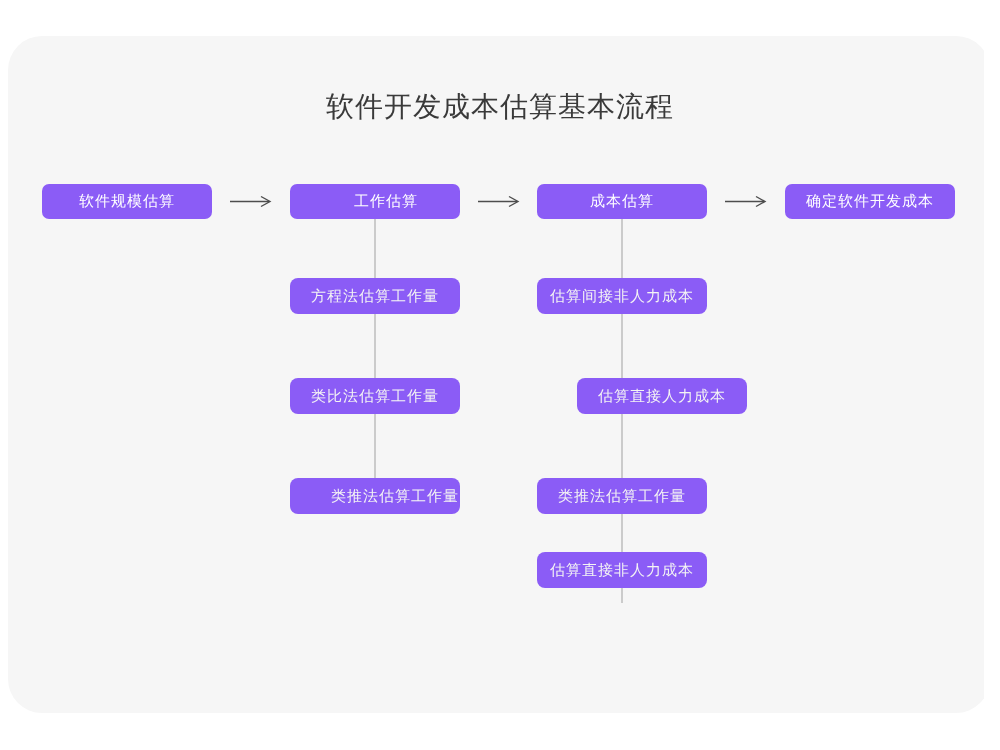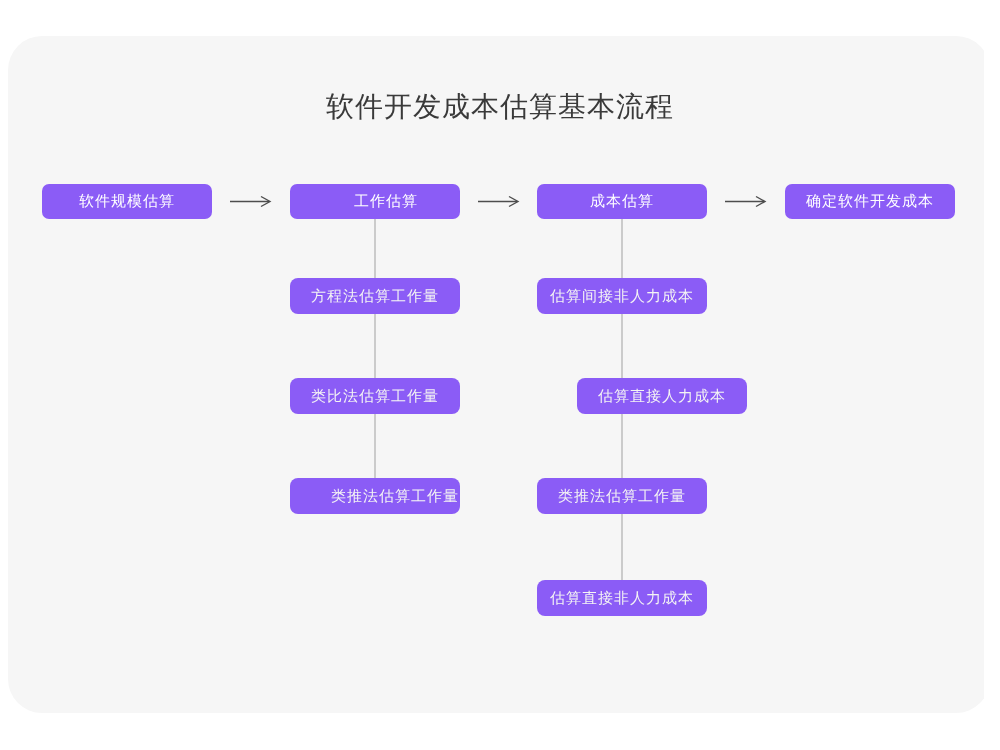--- a/index.html
+++ b/index.html
@@ -119,15 +119,15 @@
 
   <div class="node main" style="left:785px;text-align:right;">确定软件开发成本</div>
 
   <div class="node sub col2" style="top:278px;">方程法估算工作量</div>
   <div class="node sub col2" style="top:378px;">类比法估算工作量</div>
   <div class="node sub col2" style="top:478px;padding-left:40px;">类推法估算工作量</div>
 
   <div class="node sub col3" style="top:278px;">估算间接非人力成本</div>
   <div class="node sub col3" style="top:378px;margin-left:40px;">估算直接人力成本</div>
   <div class="node sub col3" style="top:478px;">类推法估算工作量</div>
-  <div class="node sub col3" style="top:580px;">估算直接非人力成本</div>
+  <div class="node sub col3" style="top:552px;">估算直接非人力成本</div>
 
 </div>
 
 </body></html>

